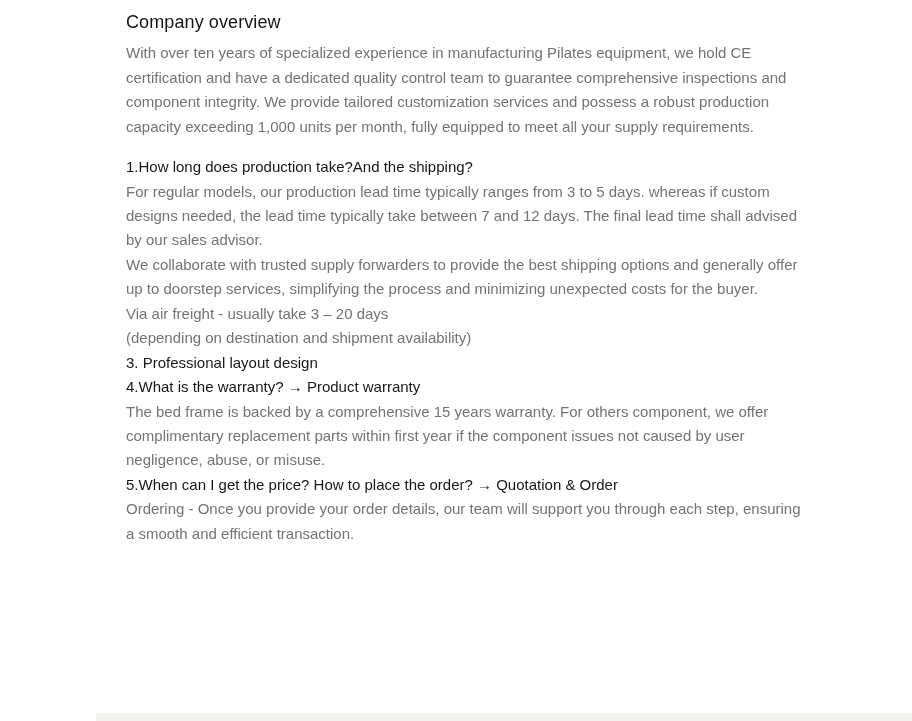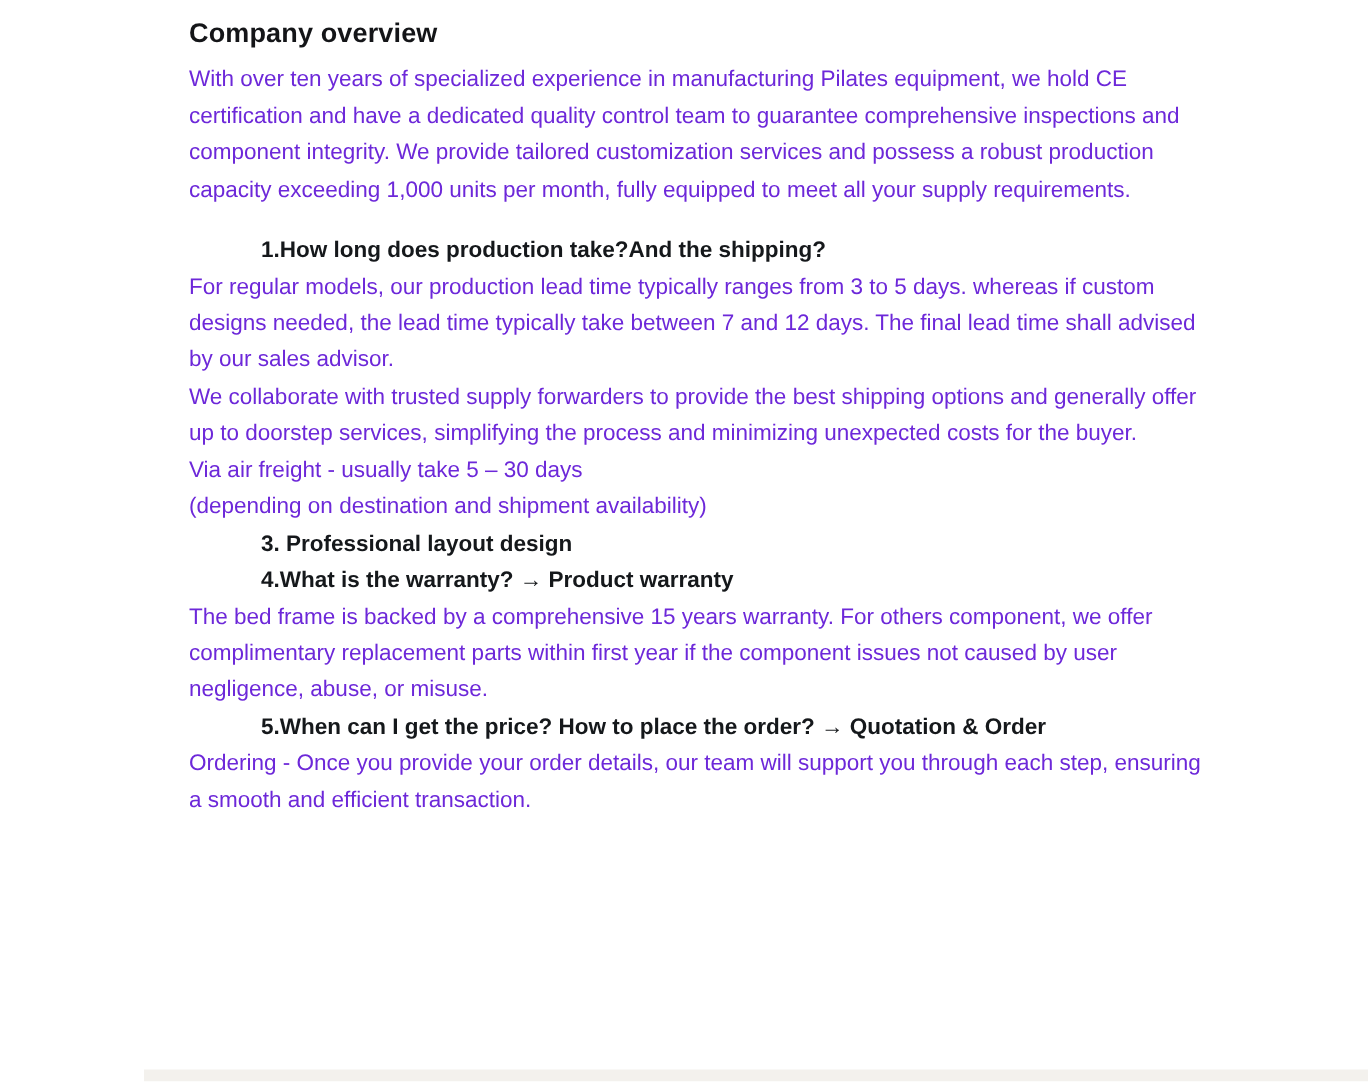--- a/index.html
+++ b/index.html
@@ -17,41 +17,40 @@
     background: #ffffff;
   }
   .content {
     position: absolute;
     left: 126px;
     top: 11px;
     width: 676px;
   }
   .page-title {
     font-size: 18px;
-    font-weight: 700;
+    font-weight: 400;
     color: #141518;
     letter-spacing: 0.1px;
     line-height: 1.3;
     margin-bottom: 7px;
   }
   .body-text {
     font-size: 15px;
     line-height: 1.63;
-    color: #6d28d9;
+    color: #737373;
     font-weight: 400;
   }
   .intro {
     margin-bottom: 16px;
   }
   .faq-heading {
     font-size: 15px;
     line-height: 1.63;
-    font-weight: 700;
+    font-weight: 400;
     color: #15181b;
-    margin-left: 48px;
   }
   .bottom-divider {
     position: absolute;
     left: 96px;
     right: 0;
     bottom: 0;
     height: 8px;
     background: #f3f1ed;
   }
 </style>
@@ -65,21 +64,21 @@
 
     <p class="body-text intro">With over ten years of specialized experience in manufacturing Pilates equipment, we hold CE certification and have a dedicated quality control team to guarantee comprehensive inspections and component integrity. We provide tailored customization services and possess a robust production capacity exceeding 1,000 units per month, fully equipped to meet all your supply requirements.</p>
 
     <div>
       <p class="faq-heading">1.How long does production take?And the shipping?</p>
       <p class="body-text">For regular models, our production lead time typically ranges from 3 to 5 days. whereas if custom designs needed, the lead time typically take between 7 and 12 days. The final lead time shall advised by our sales advisor.</p>
     </div>
 
     <div>
       <p class="body-text">We collaborate with trusted supply forwarders to provide the best shipping options and generally offer up to doorstep services, simplifying the process and minimizing unexpected costs for the buyer.</p>
-      <p class="body-text">Via air freight - usually take 5 – 30 days</p>
+      <p class="body-text">Via air freight - usually take 3 – 20 days</p>
       <p class="body-text">(depending on destination and shipment availability)</p>
     </div>
 
     <div>
       <p class="faq-heading">3. Professional layout design</p>
     </div>
 
     <div>
       <p class="faq-heading">4.What is the warranty? → Product warranty</p>
       <p class="body-text">The bed frame is backed by a comprehensive 15 years warranty. For others component, we offer complimentary replacement parts within first year if the component issues not caused by user negligence, abuse, or misuse.</p>

